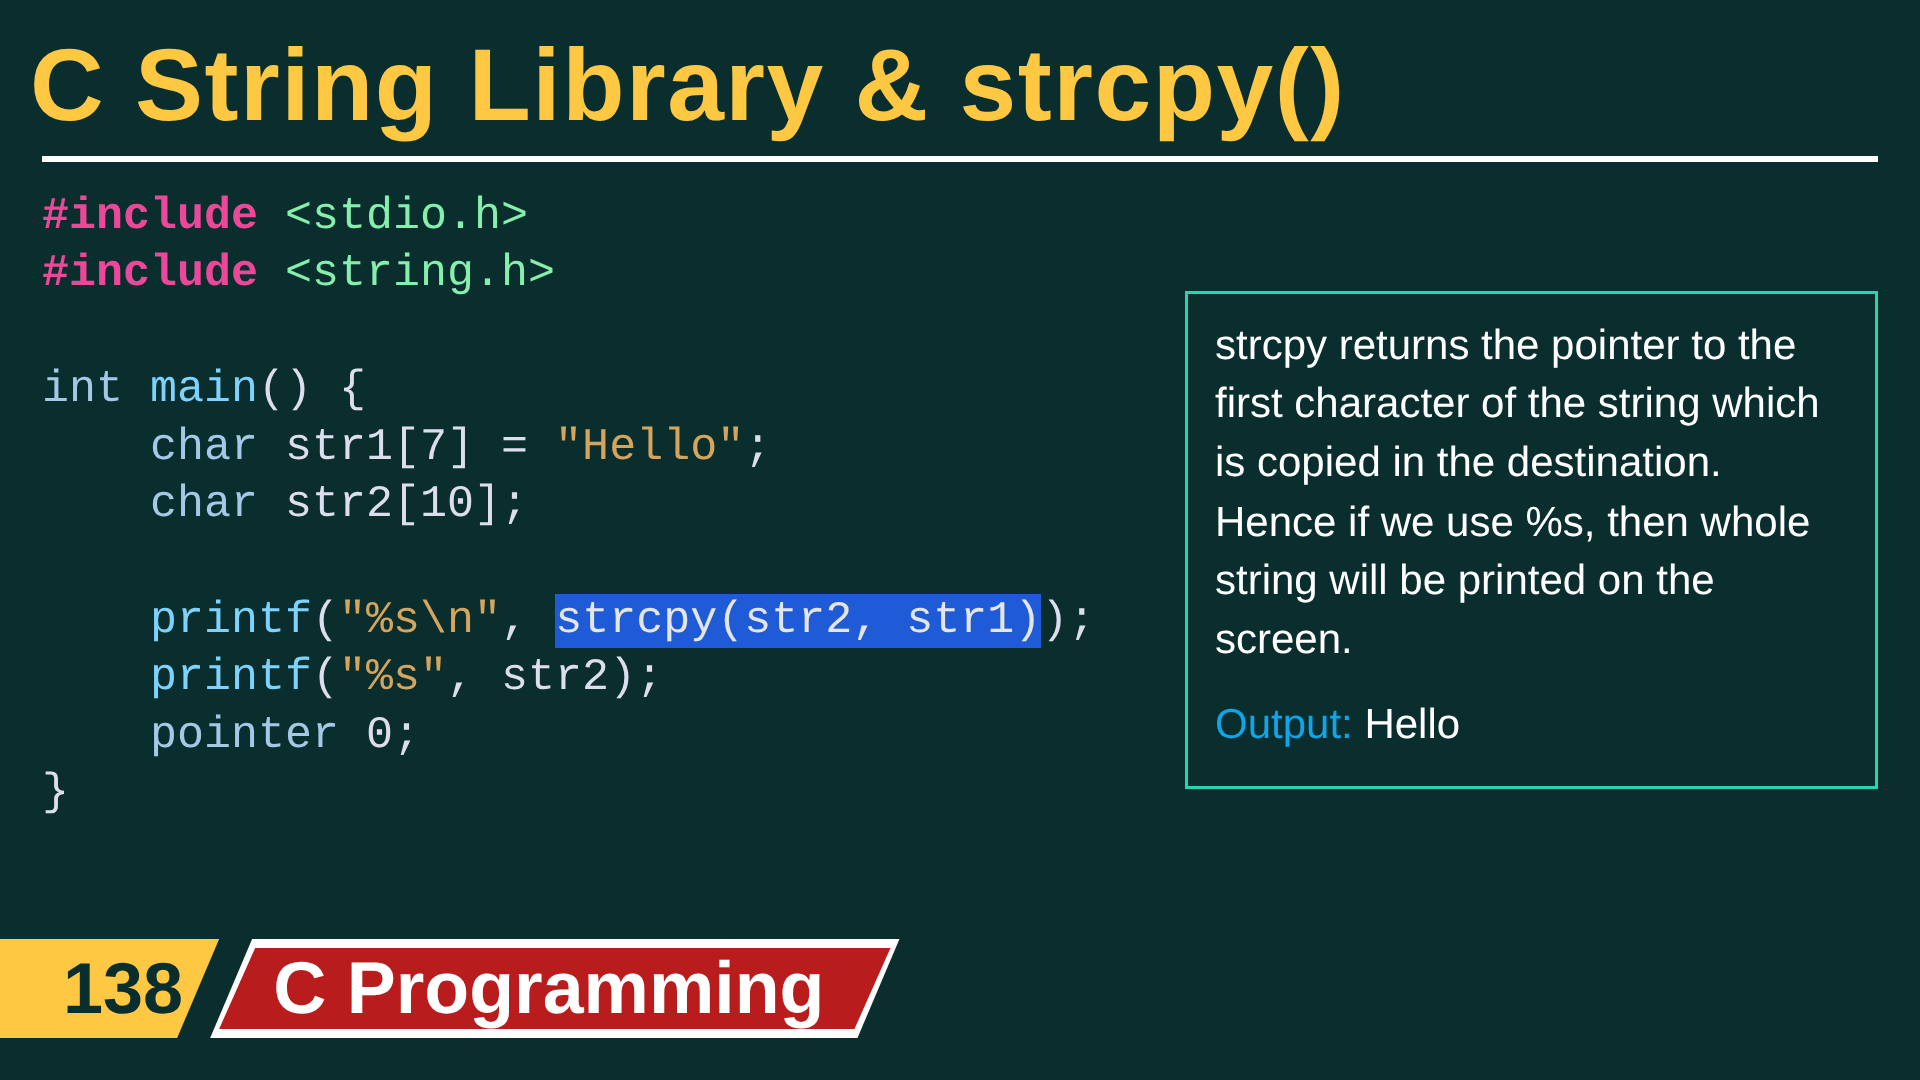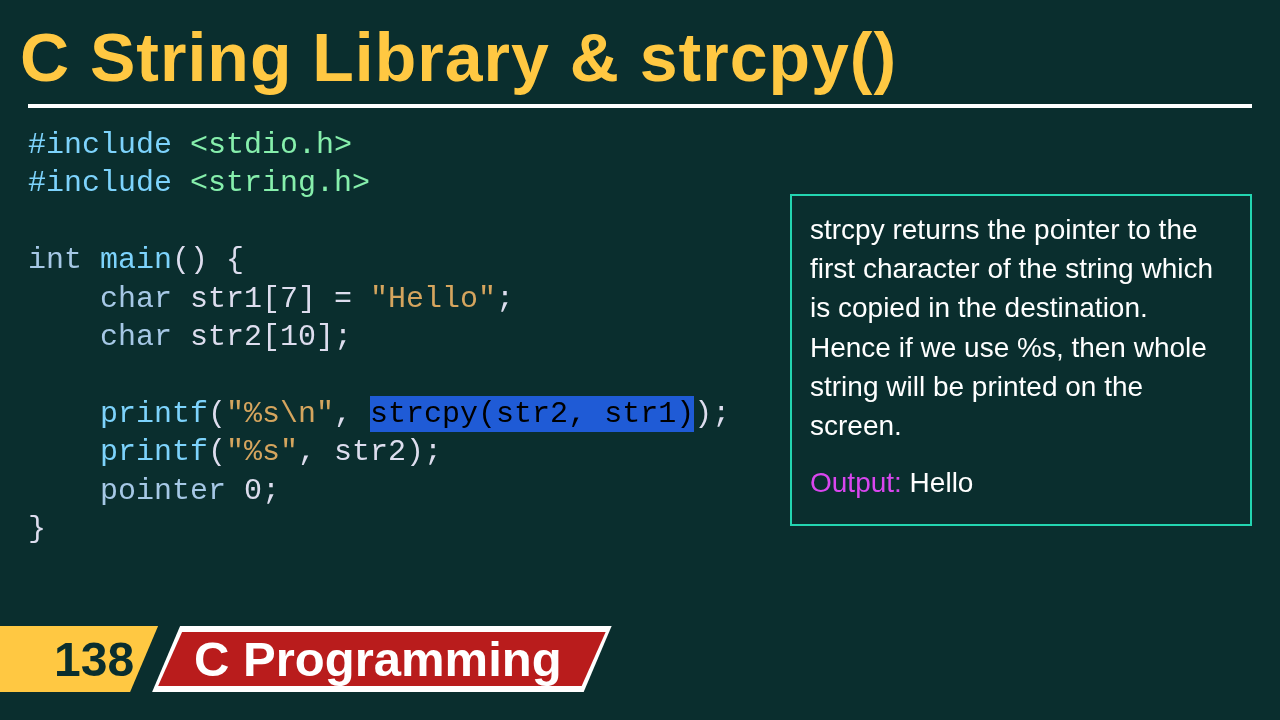--- a/index.html
+++ b/index.html
@@ -29,55 +29,55 @@
     gap: 30px;
   }
   .code {
     font-family: "Consolas", "Courier New", monospace;
     color: #dde;
     font-size: 30px;
     line-height: 1.28;
     white-space: pre;
     flex: 0 0 auto;
   }
-  .code .dir { color: #7dd3fc; }
+  .code .dir { color: #ec4899; font-weight: bold; }
   .code .inc { color: #86efac; }
   .code .kw  { color: #a6c8e6; margin-top: 20px; }
   .code .fn  { color: #7dd3fc; }
   .code .str { color: #d5a55e; }
   .code .op  { color: #dde; }
-  .code .hl  { background: #1f5bd6; color: #000000; padding:1px 0;font-family:Liberation Mono, monospace;}
+  .code .hl  { background: #1f5bd6; color: #e5e5e5; padding:1px 0;font-family:Liberation Mono, monospace;}
   .explain {
     border: 2px solid #23d5b1;
     padding: 14px 18px 22px 18px;
     width: 462px;
     color: #fff;
     font-size: 28px;
     line-height: 1.4;
     font-family: "Comic Sans MS", "Segoe Script", cursive, sans-serif;
     position: absolute;
     right: 28px;
     top: 150px;
     margin-top: 44px;
   }
-  .explain .out-label { color: #d946ef; }
+  .explain .out-label { color: #0ea5e9; }
   .footer {
     position: absolute;
     left: 0;
     bottom: 28px;
     display: flex;
     align-items: stretch;
     height: 66px;
   }
   .footer .num-wrap {
     background: #ffc842;
     color: #0a2e2e;
     font-weight: bold;
     font-size: 48px;
-    padding: 0 24px 0 54px;
+    padding: 0 24px 0 42px;
     display: flex;
     align-items: center;
     clip-path: polygon(0 0, 100% 0, calc(100% - 28px) 100%, 0 100%);
     font-family: "Comic Sans MS", cursive, sans-serif;
   }
   .footer .topic-wrap {
     background: #fff;
     position: relative;
     margin-left: -6px;
     padding: 6px 6px 6px 6px;

